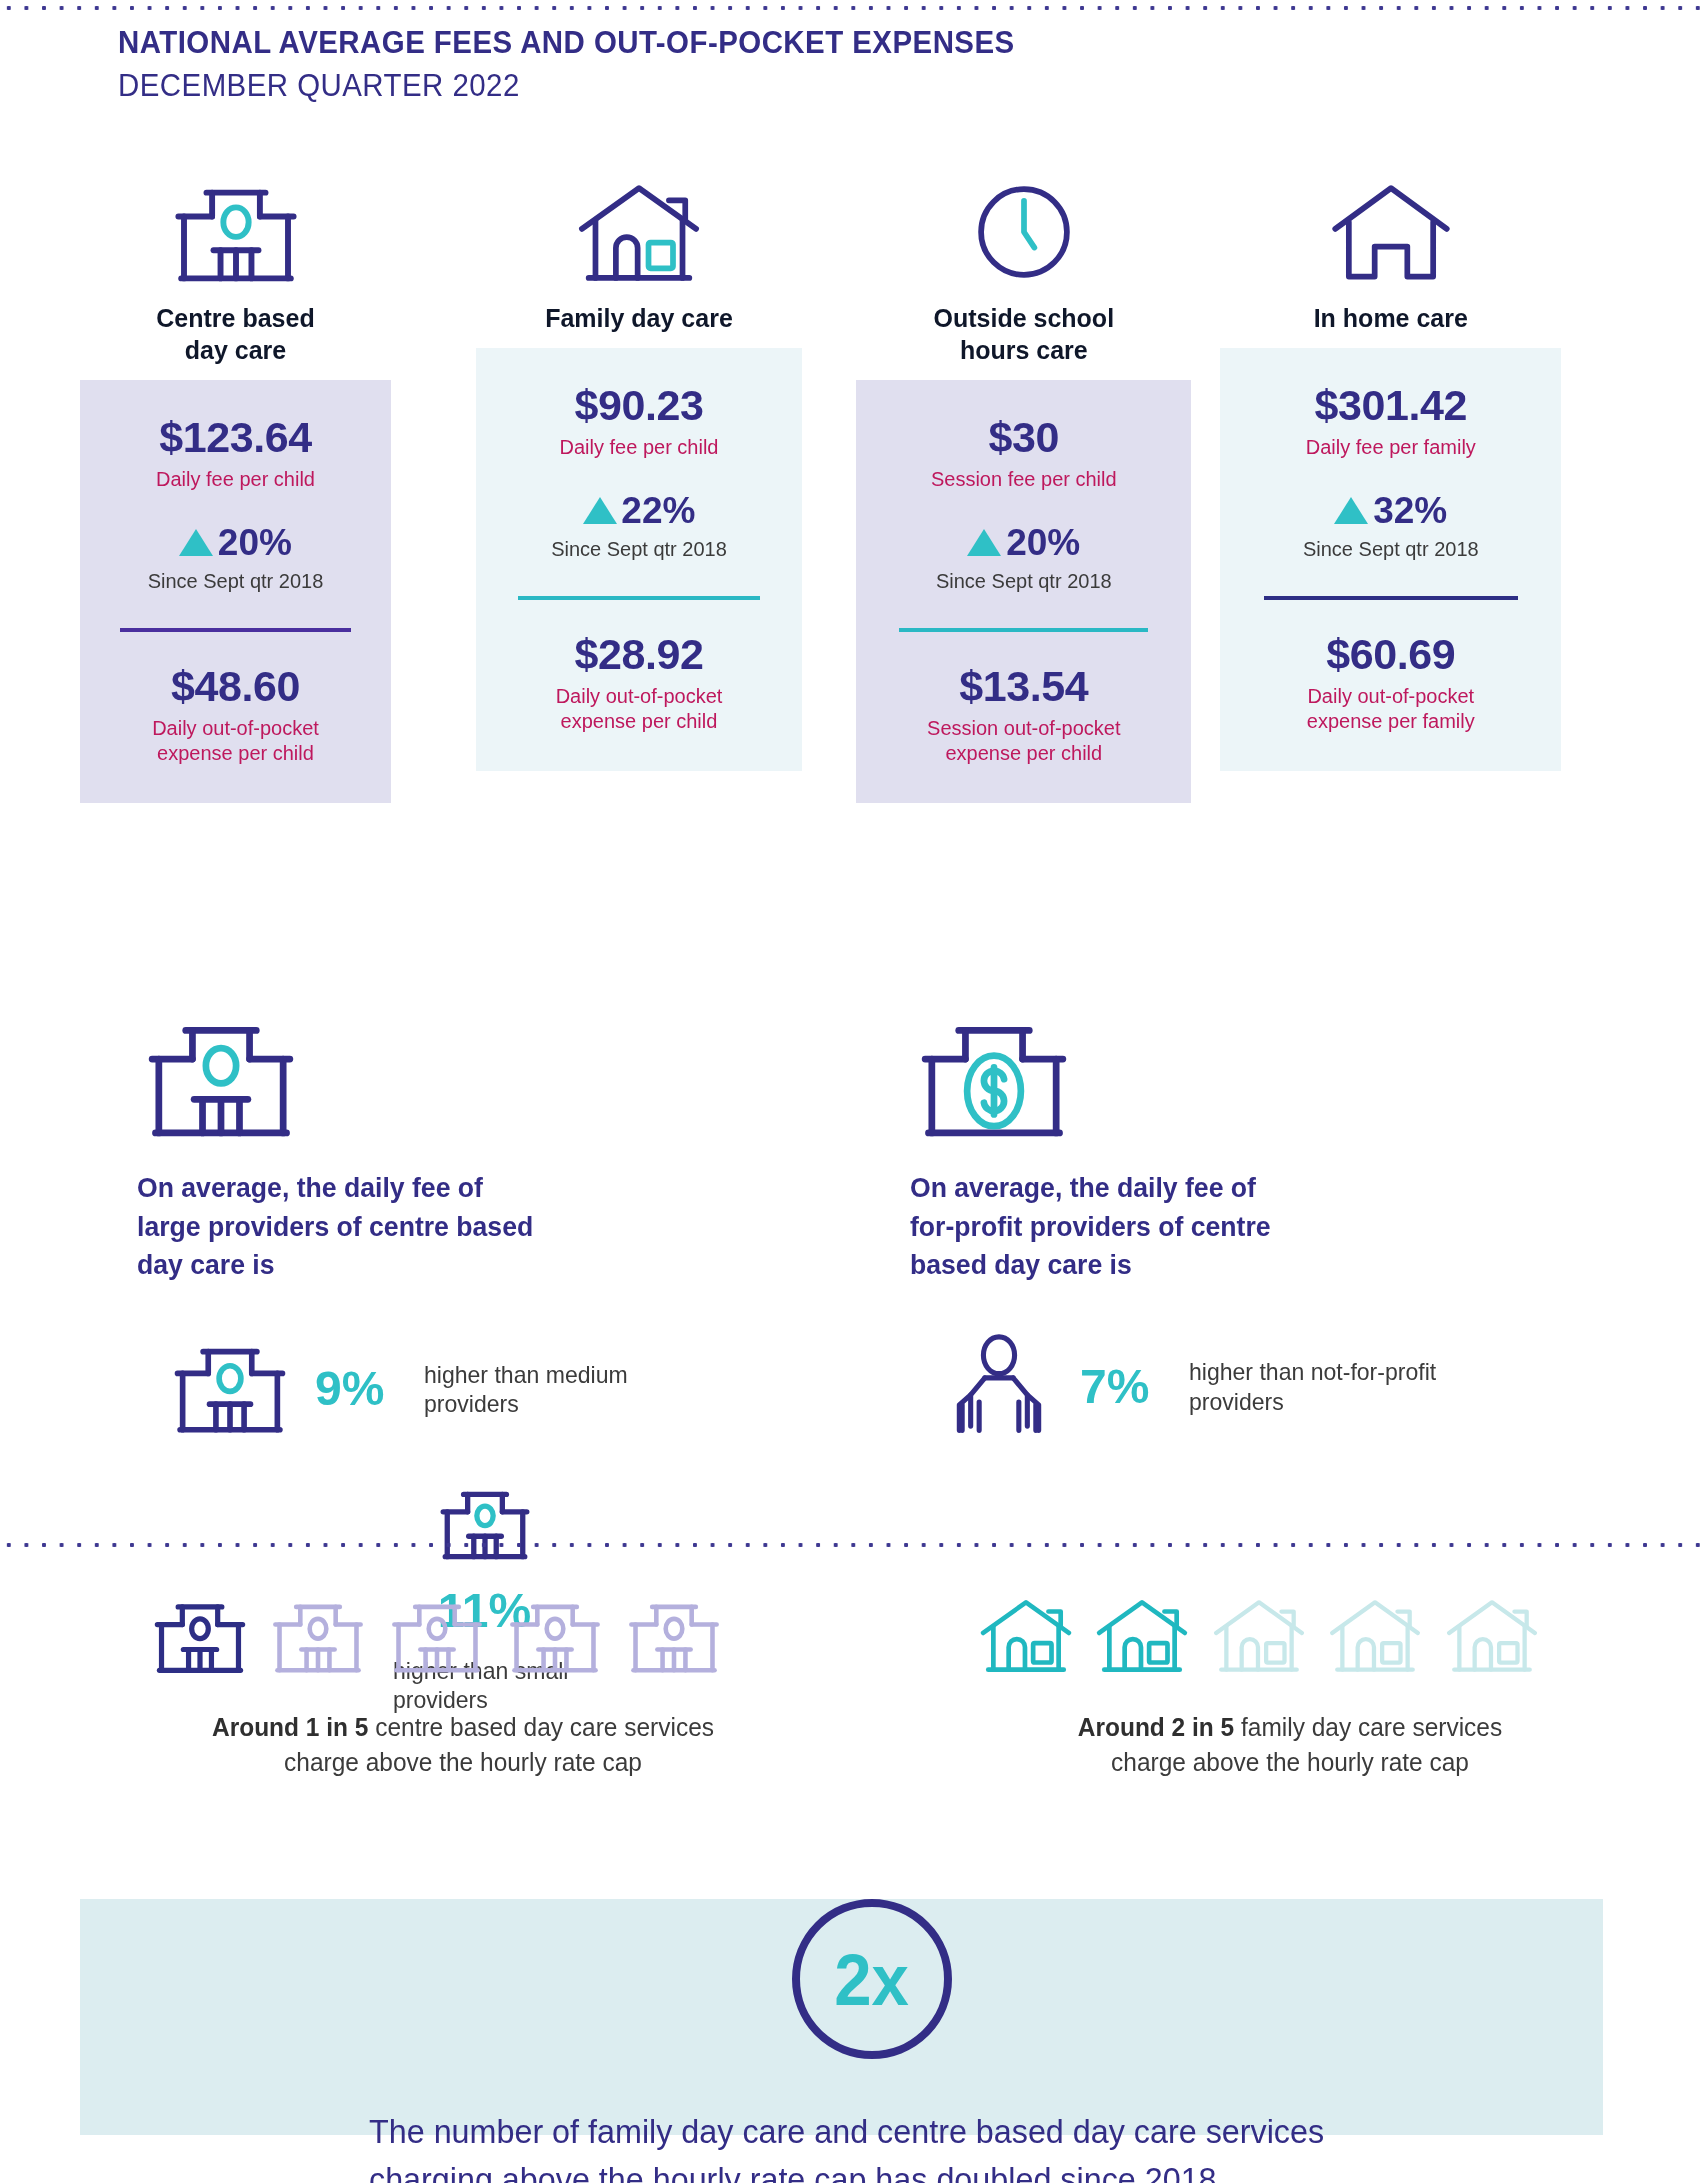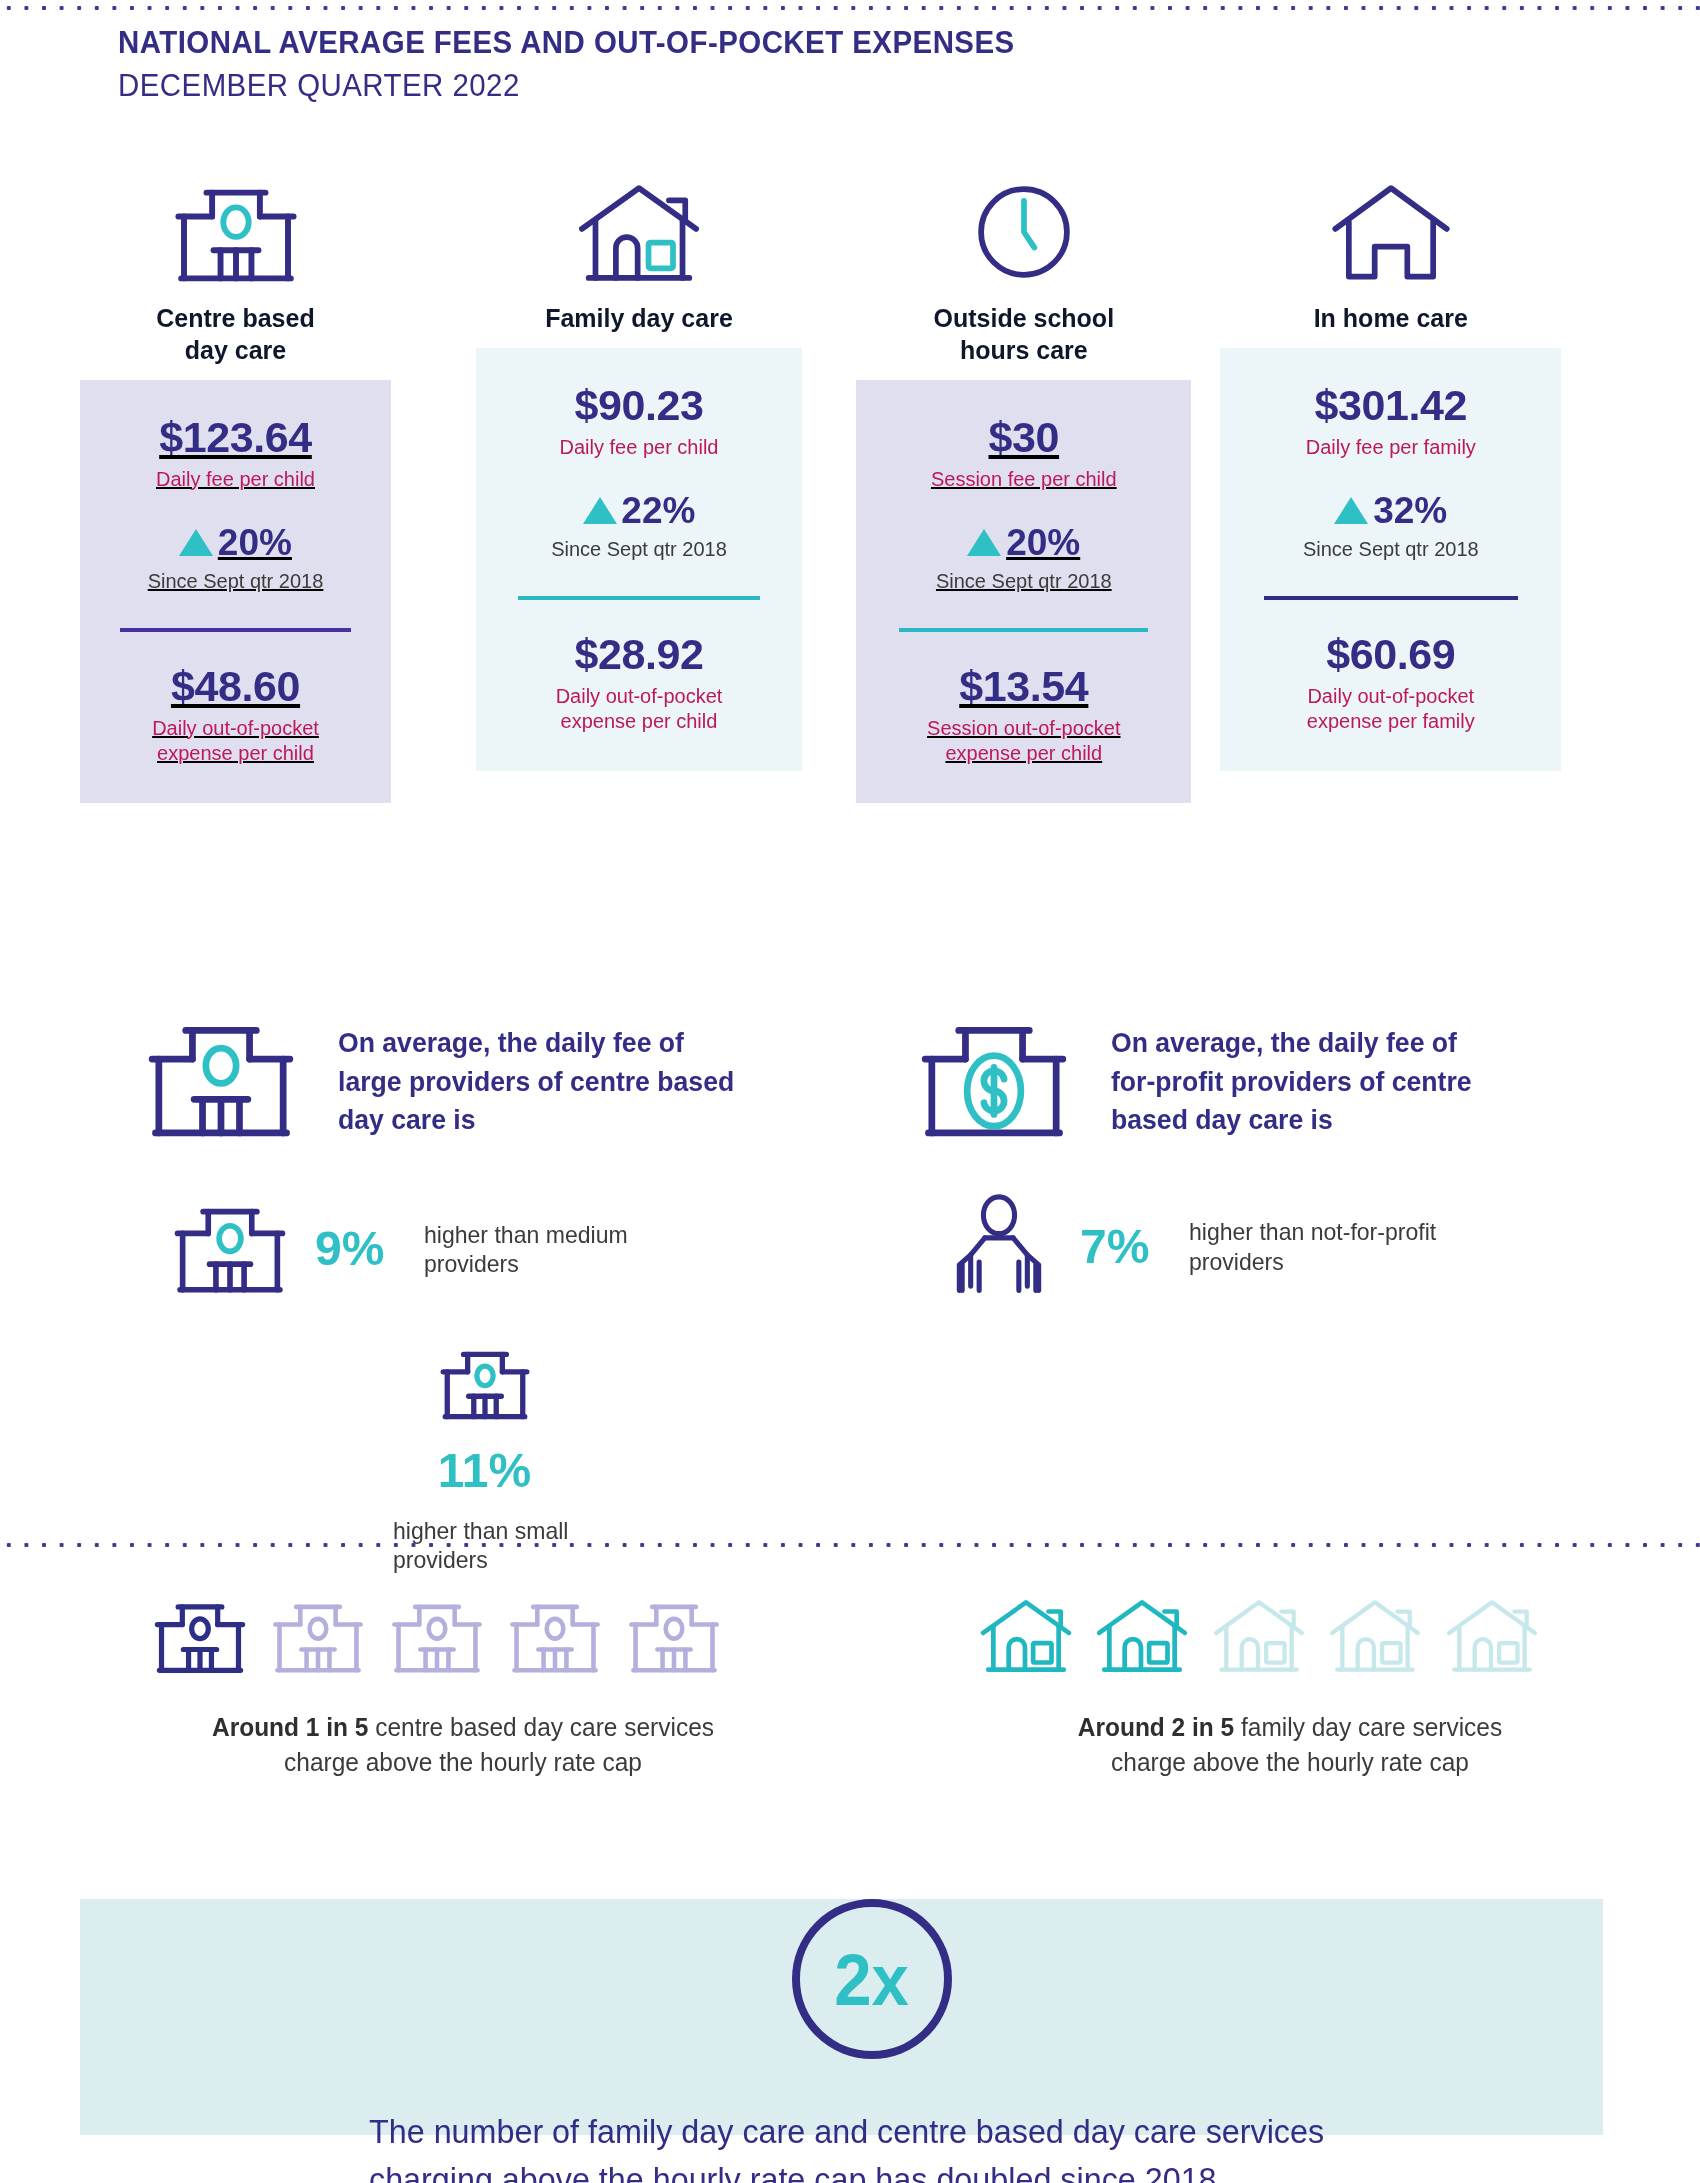--- a/index.html
+++ b/index.html
@@ -75,21 +75,21 @@
     font-size: 25px;
     font-weight: 700;
     color: #0f172a;
     line-height: 1.28;
   }
   .cat-body {
     margin-top: 14.4px;
     padding: 35px 8px 37px 8px;
     text-align: center;
   }
-  .bg-lav { background: #e0dfef; text-decoration: underline; }
+  .bg-lav { background: #e0dfef; }
   .bg-teal { background: #ecf5f8; }
 
   .big-val {
     font-size: 43px;
     font-weight: 700;
     color: #332d86;
     letter-spacing: -0.4px;
     line-height: 1.05;
   }
   .small-cap {
@@ -131,21 +131,22 @@
   .div-purple { background: #4a2f9e; }
   .div-teal { background: #2ab8c4; }
   .div-navy { background: #2d2e85; }
 
   
   .mid { position: absolute; left: 0; top: 1013px; width: 1700px; }
   .mid-col { position: absolute; }
   .mid-head {
     display: flex;
     align-items: flex-start;
-    gap: 33px;
+    gap: 13px;
+    flex-direction: column;
   }
   .mid-head-text {
     font-family: "Liberation Sans Narrow", "Liberation Sans", sans-serif;
     font-weight: 700;
     font-size: 28px;
     line-height: 1.38;
     color: #332d86;
     padding-top: 11.2px;
     transform: scaleX(0.95);
     transform-origin: left top;

